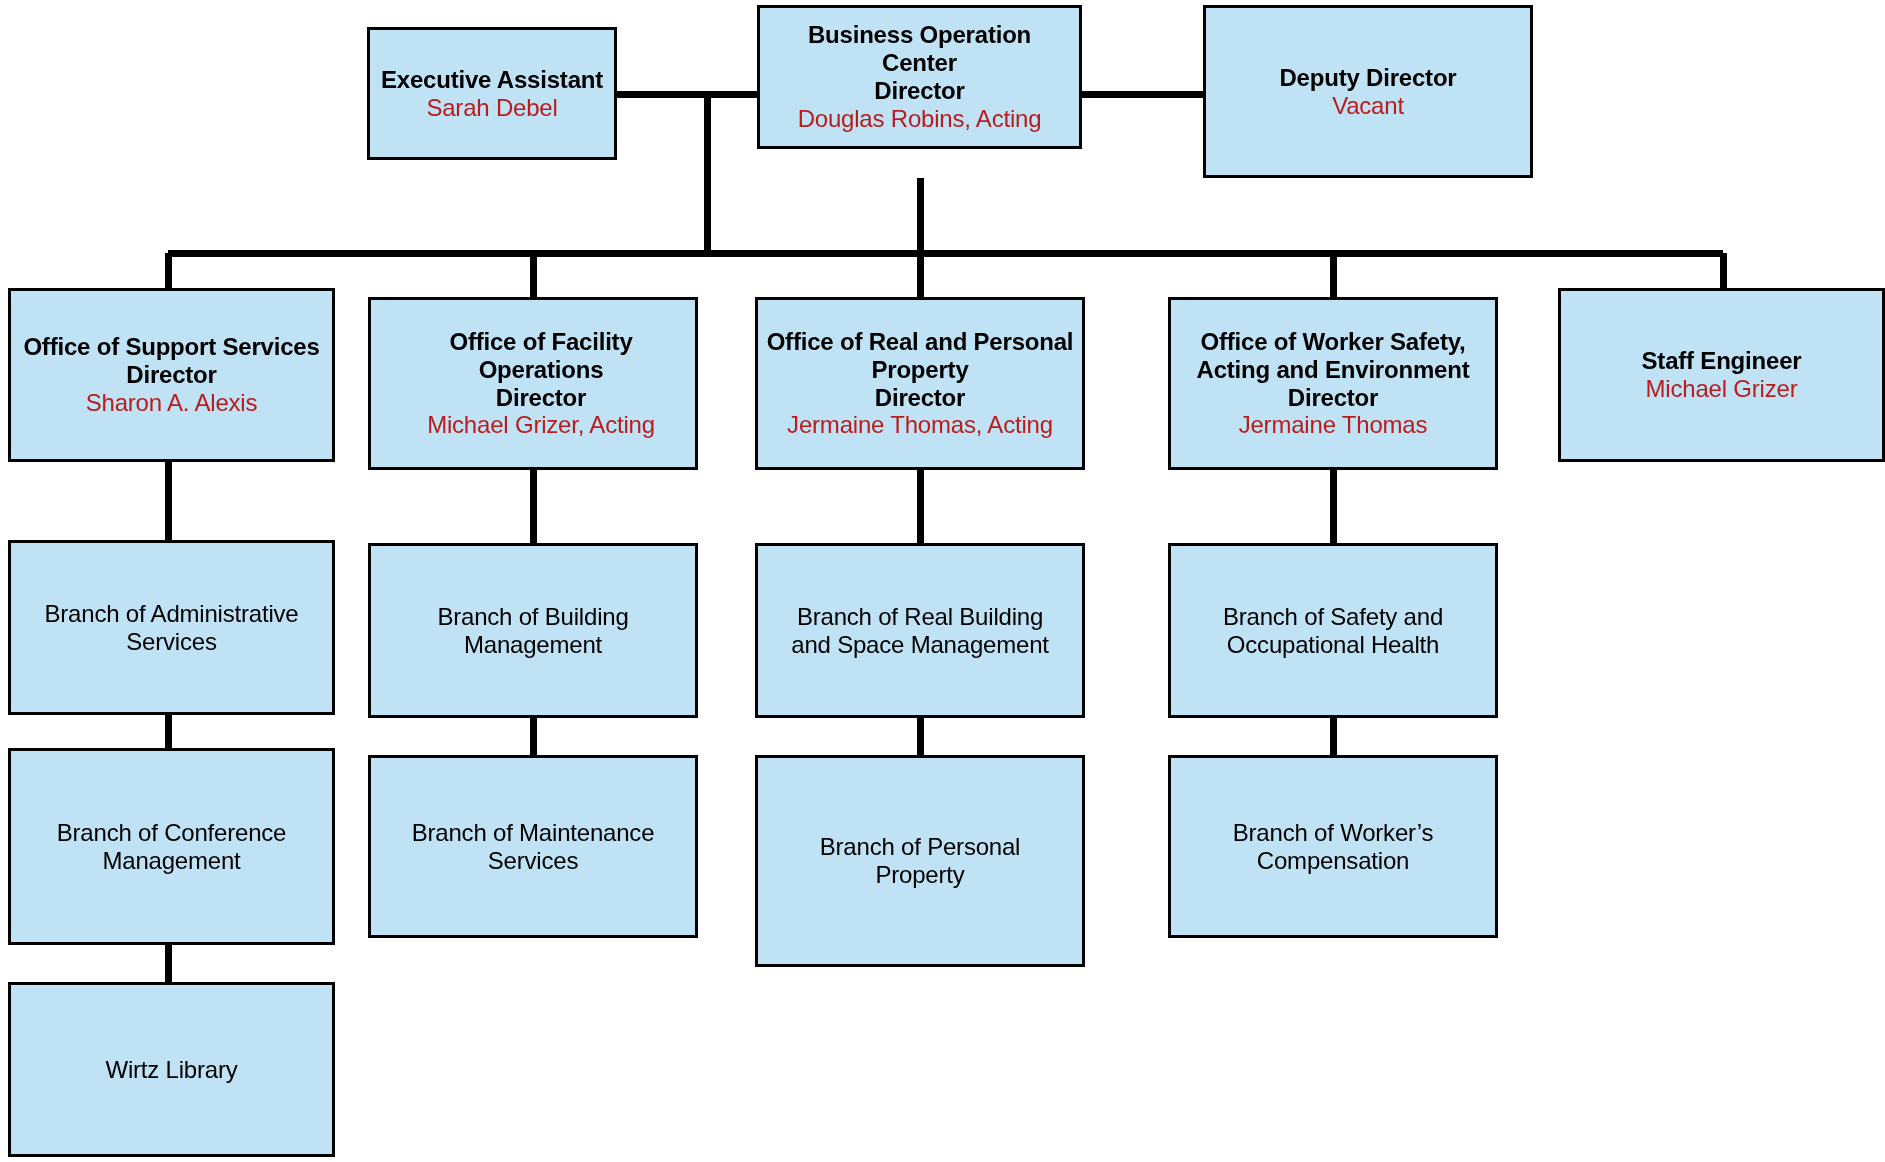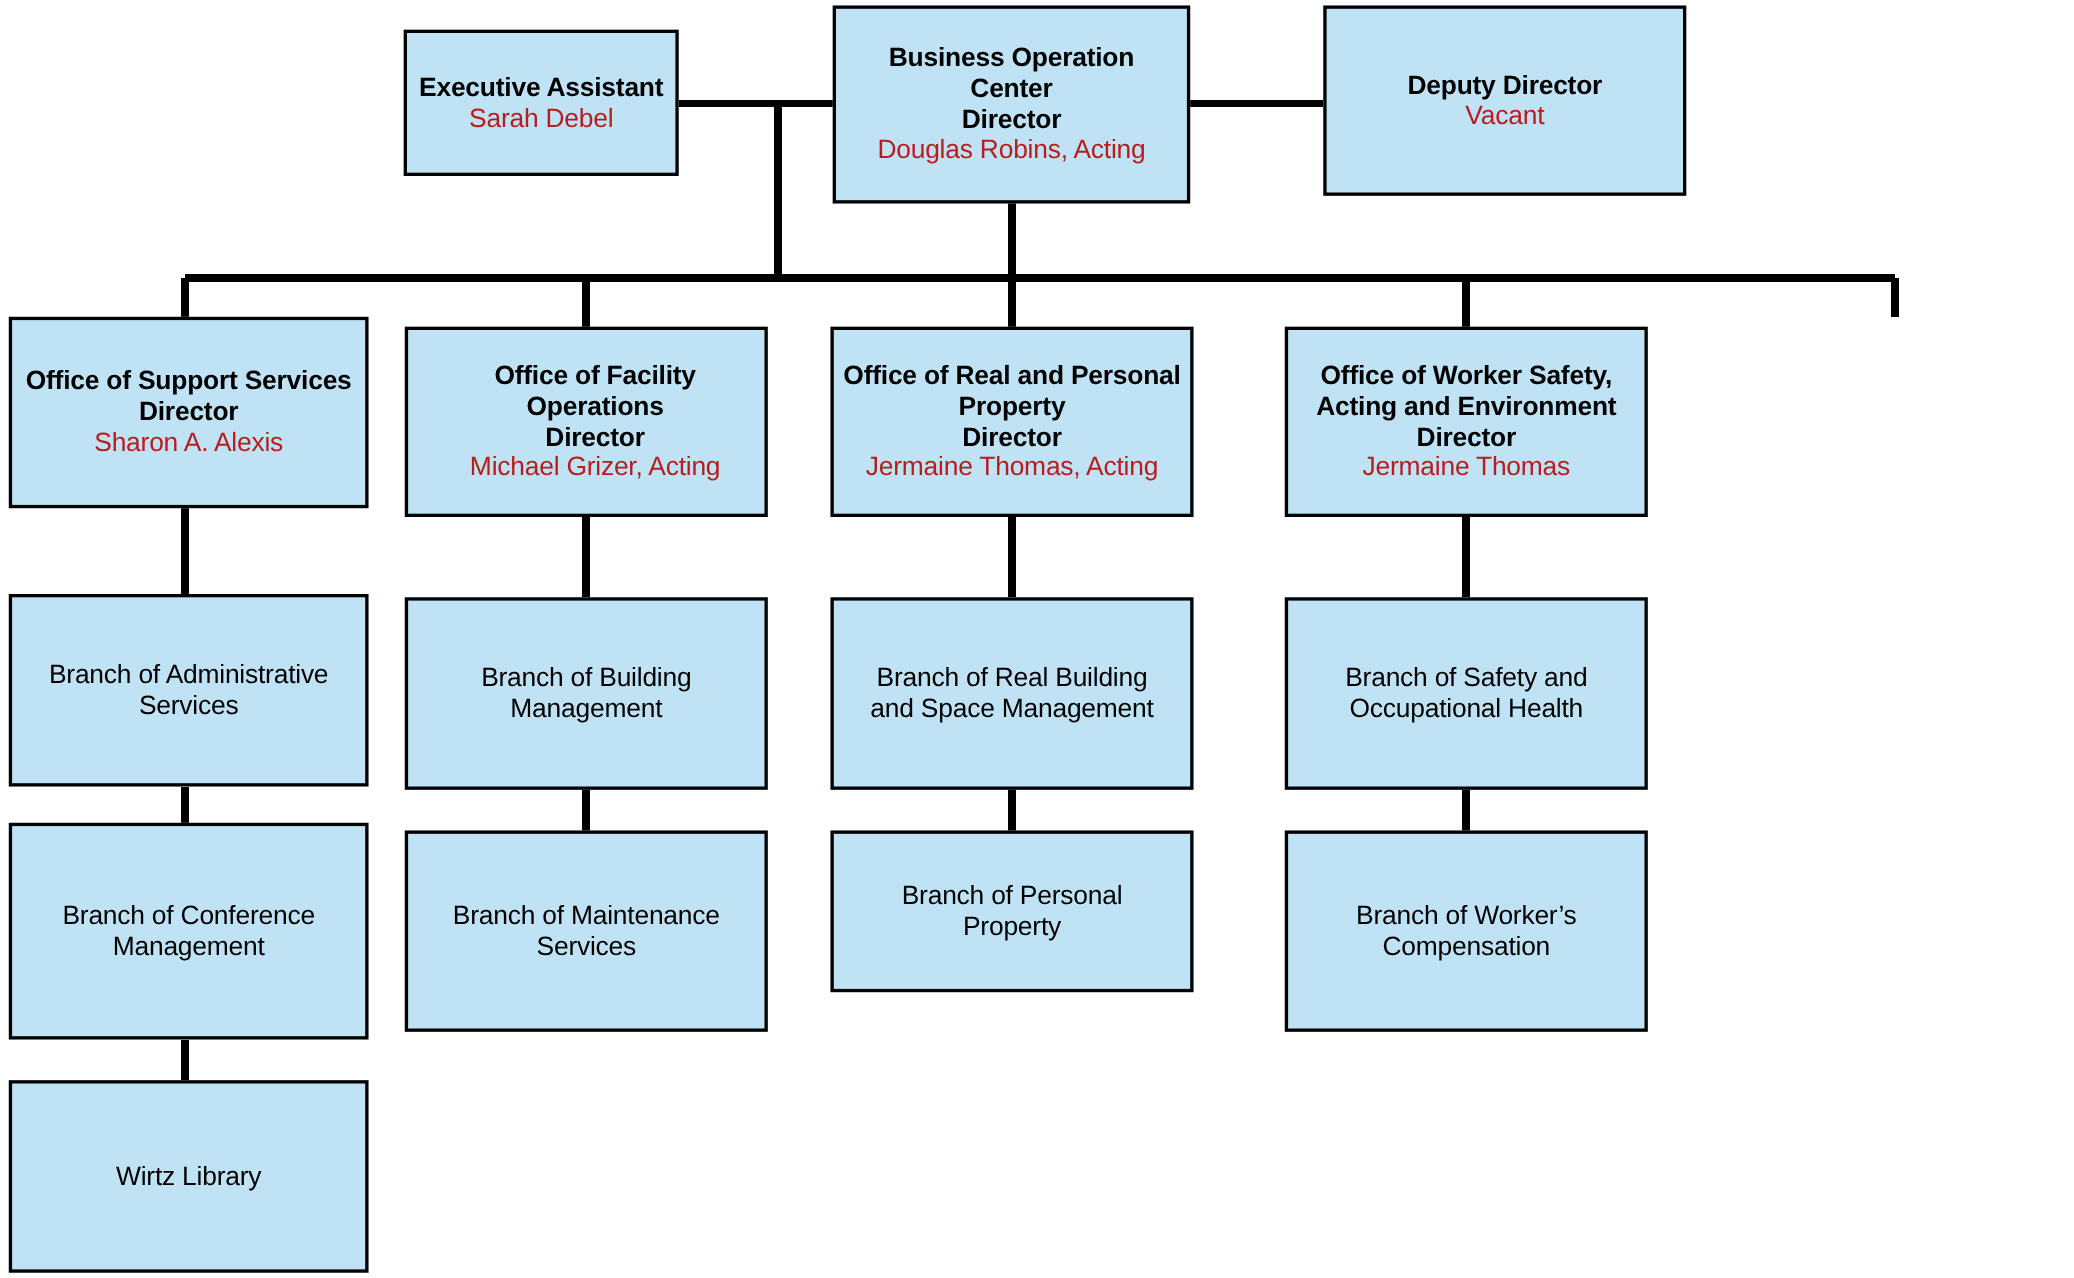--- a/index.html
+++ b/index.html
@@ -95,21 +95,21 @@
       <line x1="1333" y1="470" x2="1333" y2="543"></line>
       <line x1="1333" y1="718" x2="1333" y2="755"></line>
     </g>
   </svg>
 
   <div class="node" style="left:367px; top:27px; width:250px; height:133px;">
     <div class="title">Executive Assistant</div>
     <div class="subtitle">Sarah Debel</div>
   </div>
 
-  <div class="node" style="left:757px; top:5px; width:325px; height:180px;">
+  <div class="node" style="left:757px; top:5px; width:325px; height:144px;">
     <div class="title">Business Operation Center</div>
     <div class="title">Director</div>
     <div class="subtitle">Douglas Robins, Acting</div>
   </div>
 
   <div class="node" style="left:1203px; top:5px; width:330px; height:173px;">
     <div class="title">Deputy Director</div>
     <div class="subtitle">Vacant</div>
   </div>
 
@@ -132,20 +132,24 @@
     <div class="subtitle">Jermaine Thomas, Acting</div>
   </div>
 
   <div class="node" style="left:1168px; top:297px; width:330px; height:173px;">
     <div class="title">Office of Worker Safety,</div>
     <div class="title">Acting and Environment</div>
     <div class="title">Director</div>
     <div class="subtitle">Jermaine Thomas</div>
   </div>
 
+  <div class="node" style="left:1558px; top:288px; width:327px; height:174px;">
+    <div class="title">Staff Engineer</div>
+    <div class="subtitle">Michael Grizer</div>
+  </div>
 
   <div class="node plain" style="left:8px; top:540px; width:327px; height:175px;">
     <div class="title">Branch of Administrative</div>
     <div class="title">Services</div>
   </div>
 
   <div class="node plain" style="left:368px; top:543px; width:330px; height:175px;">
     <div class="title">Branch of Building</div>
     <div class="title">Management</div>
   </div>
@@ -163,21 +167,21 @@
   <div class="node plain" style="left:8px; top:748px; width:327px; height:197px;align-items:center;">
     <div class="title">Branch of Conference</div>
     <div class="title">Management</div>
   </div>
 
   <div class="node plain" style="left:368px; top:755px; width:330px; height:183px;">
     <div class="title">Branch of Maintenance</div>
     <div class="title">Services</div>
   </div>
 
-  <div class="node plain" style="left:755px; top:755px; width:330px; height:147px;">
+  <div class="node plain" style="left:755px; top:755px; width:330px; height:212px;">
     <div class="title">Branch of Personal</div>
     <div class="title">Property</div>
   </div>
 
   <div class="node plain" style="left:1168px; top:755px; width:330px; height:183px;">
     <div class="title">Branch of Worker’s</div>
     <div class="title">Compensation</div>
   </div>
 
   <div class="node plain" style="left:8px; top:982px; width:327px; height:175px;">

